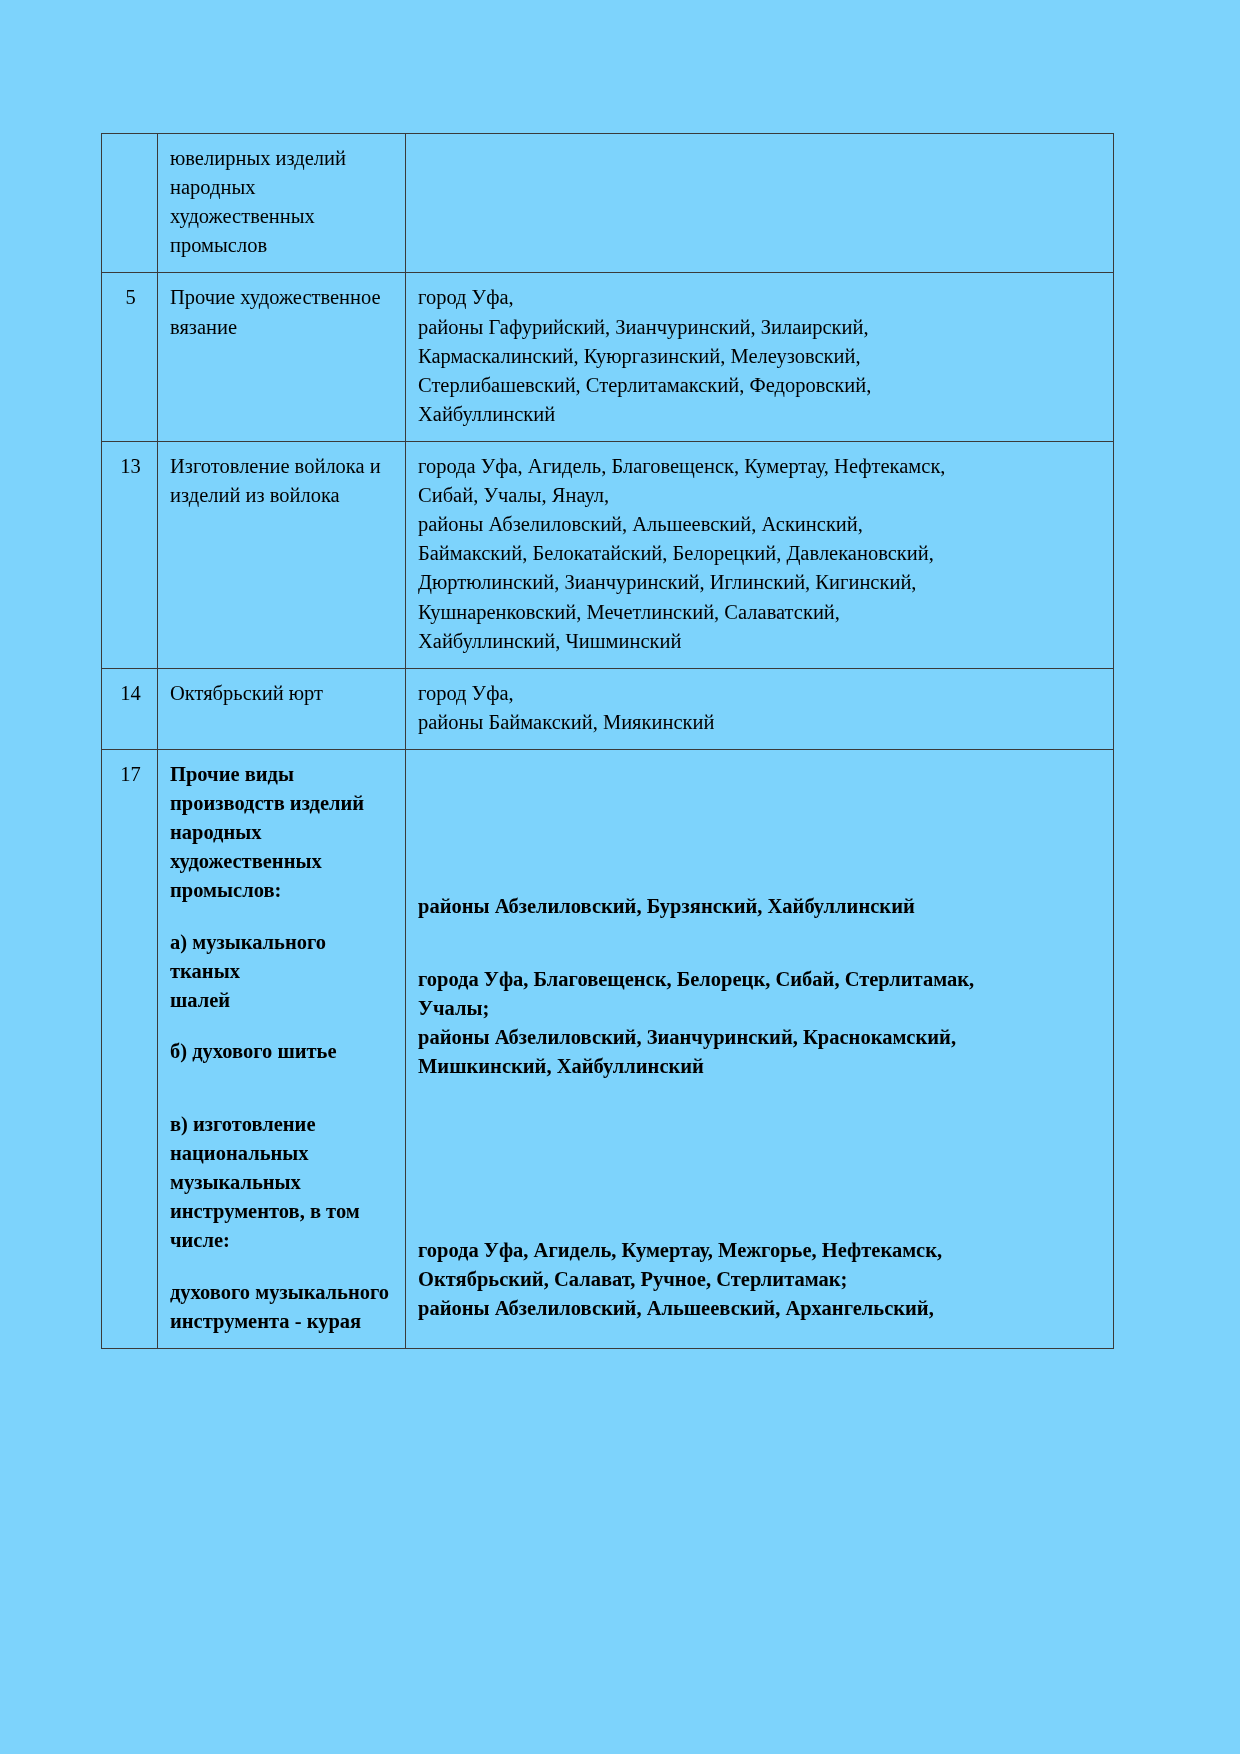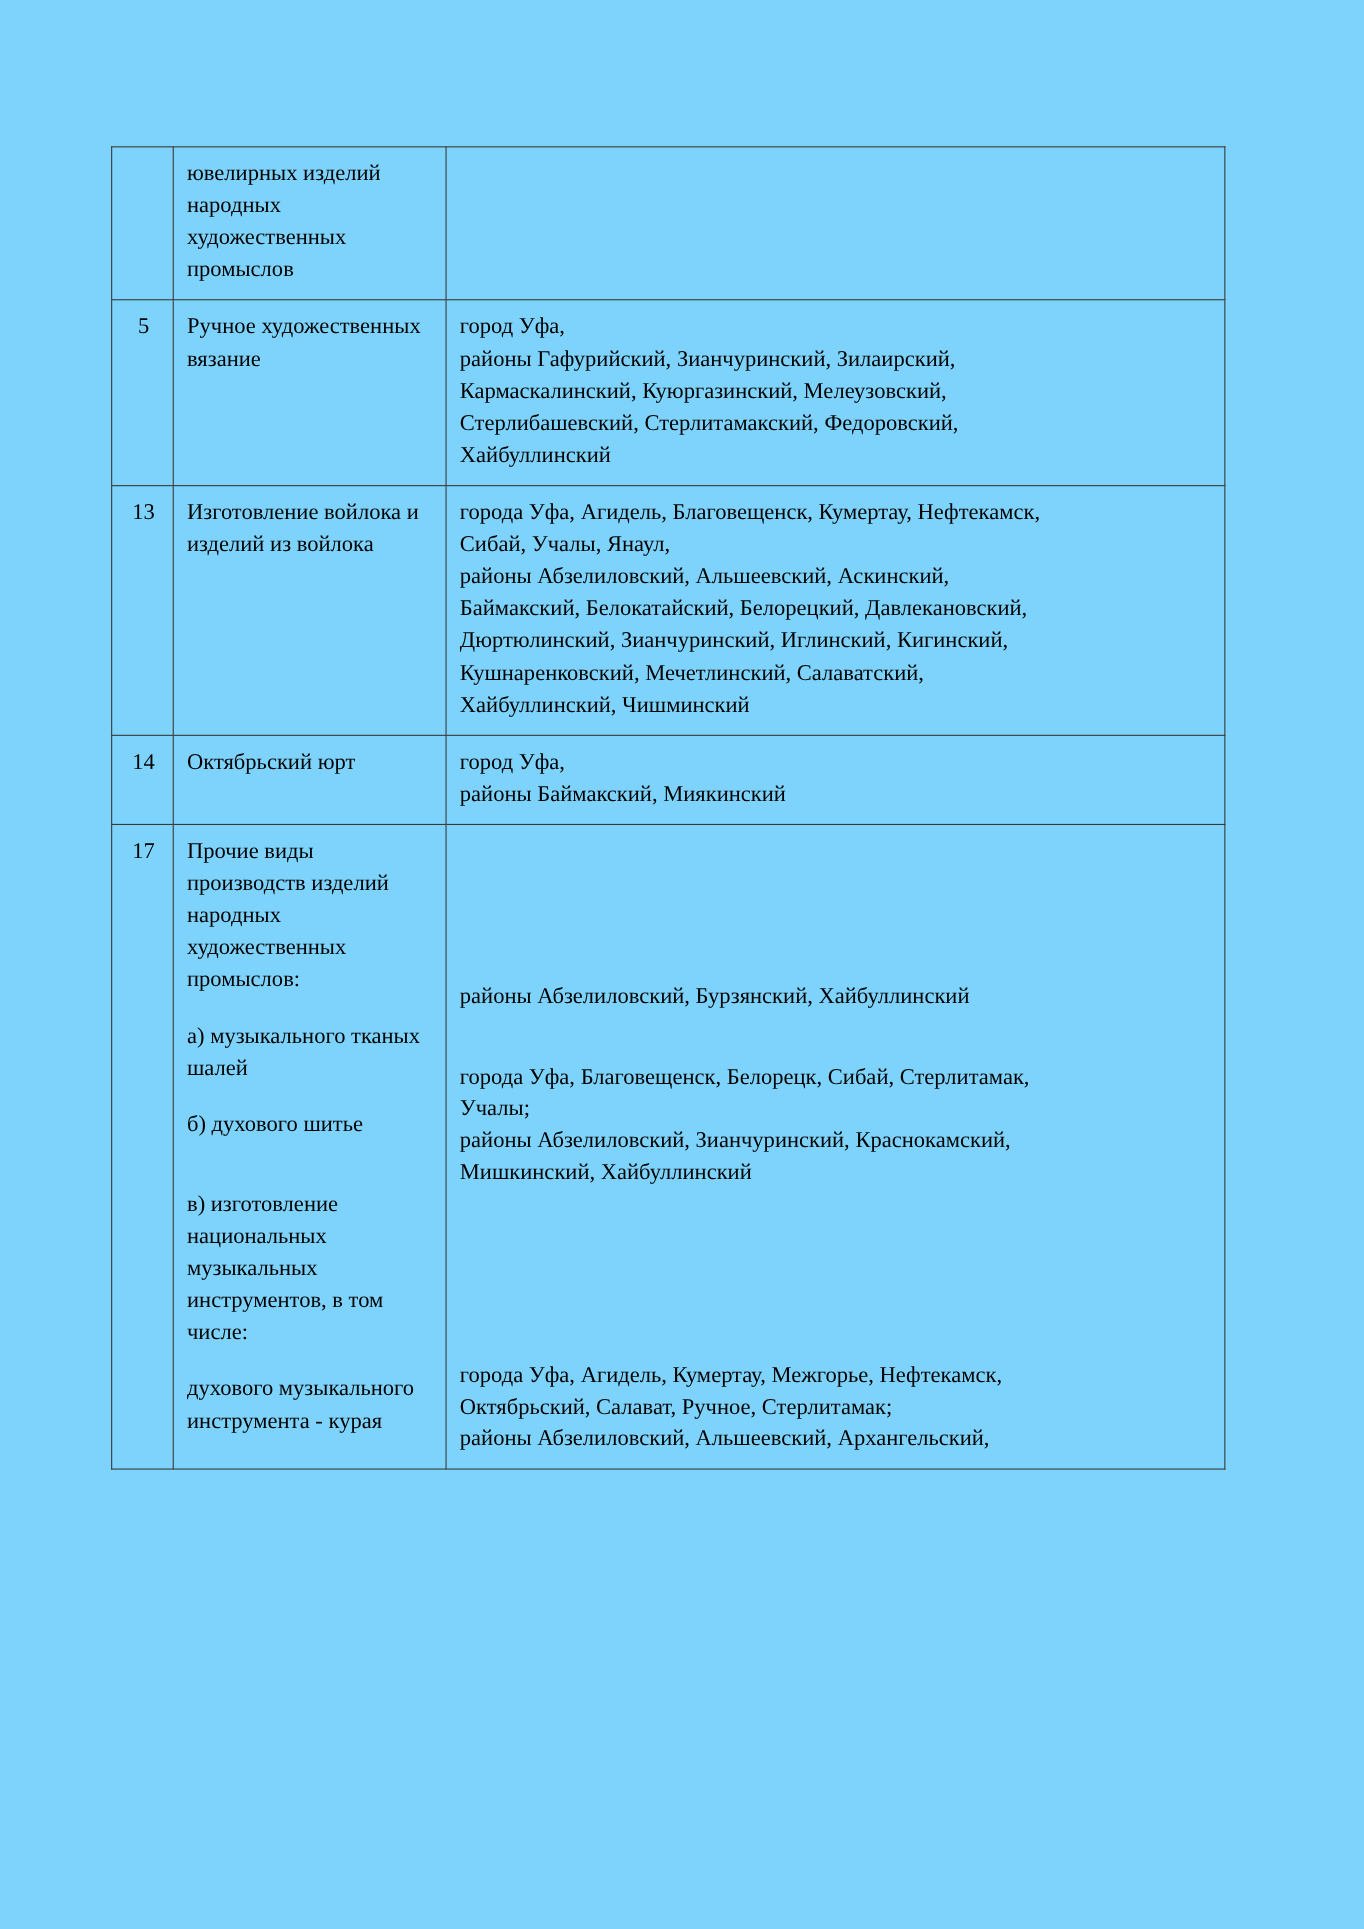--- a/index.html
+++ b/index.html
@@ -47,21 +47,21 @@
   col.c-places { width: 708px; }
 
   td.num {
     text-align: center;
     padding-left: 4px;
     padding-right: 4px;
   }
   td.name { }
   td.places { }
 
-  .cell-line { display: block; white-space: normal; }
+  .cell-line { display: block; white-space: normal; font-weight: bold; }
   .spacer-gap { display: block; height: 22px; }
   .nowrap-block { white-space: pre-line; }
 </style>
 </head>
 <body>
 
 <div class="page">
   <div class="table-wrap">
     <table class="doc-table">
       <colgroup>
@@ -75,21 +75,21 @@
           <td class="num"></td>
           <td class="name nowrap-block">ювелирных изделий
 народных
 художественных
 промыслов</td>
           <td class="places nowrap-block"></td>
         </tr>
 
         <tr>
           <td class="num">5</td>
-          <td class="name nowrap-block">Ручное художественных
+          <td class="name nowrap-block">Прочие художественное
 вязание</td>
           <td class="places nowrap-block">город Уфа,
 районы Гафурийский, Зианчуринский, Зилаирский,
 Кармаскалинский, Куюргазинский, Мелеузовский,
 Стерлибашевский, Стерлитамакский, Федоровский,
 Хайбуллинский</td>
         </tr>
 
         <tr>
           <td class="num">13</td>

